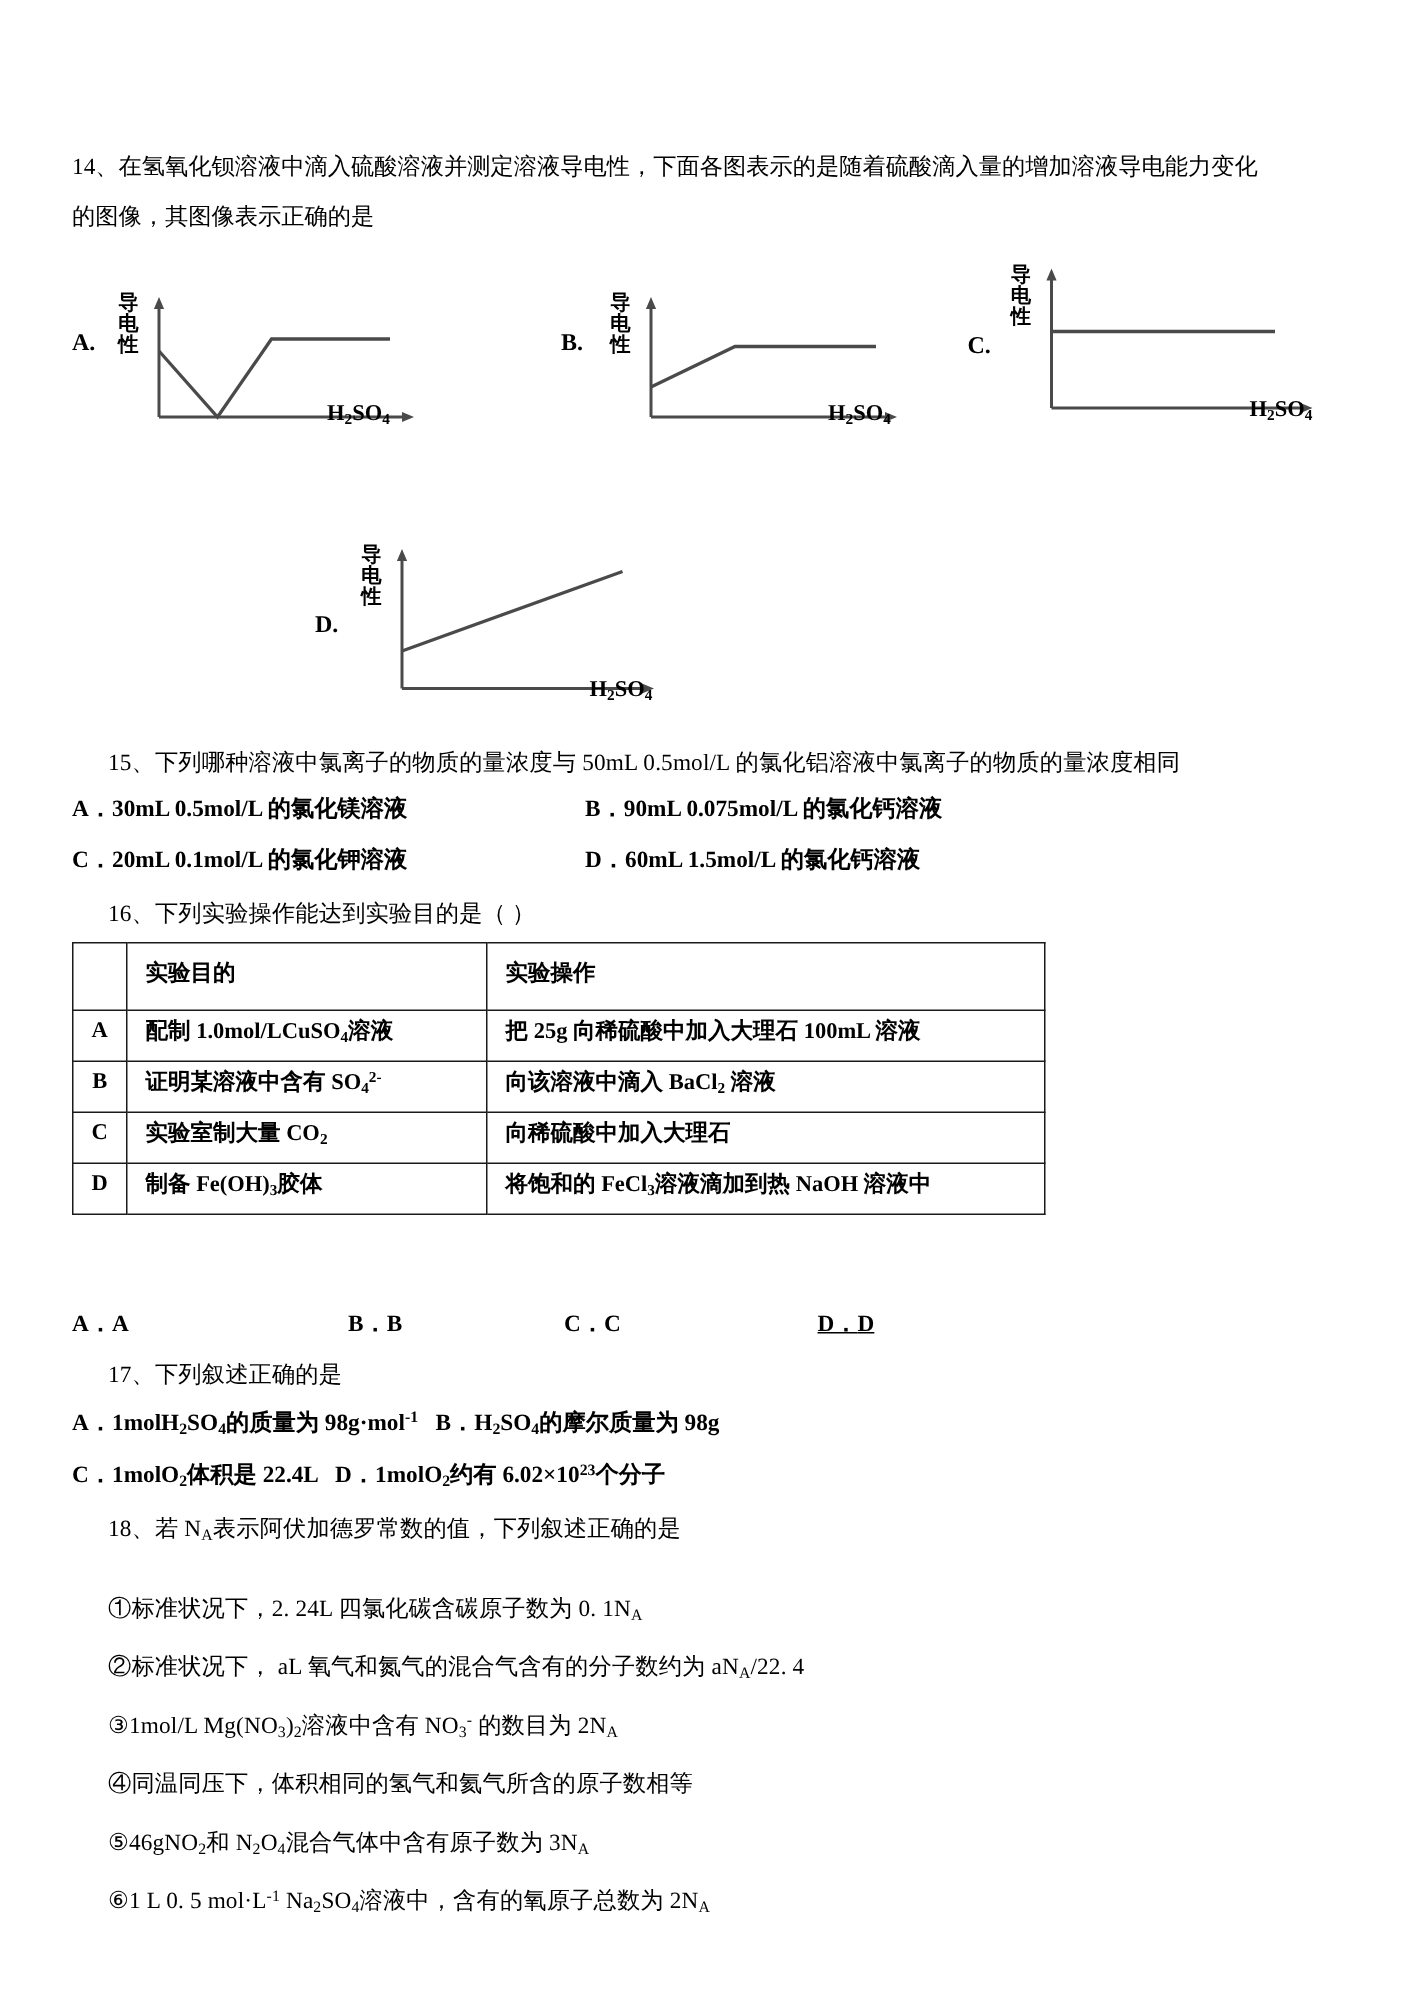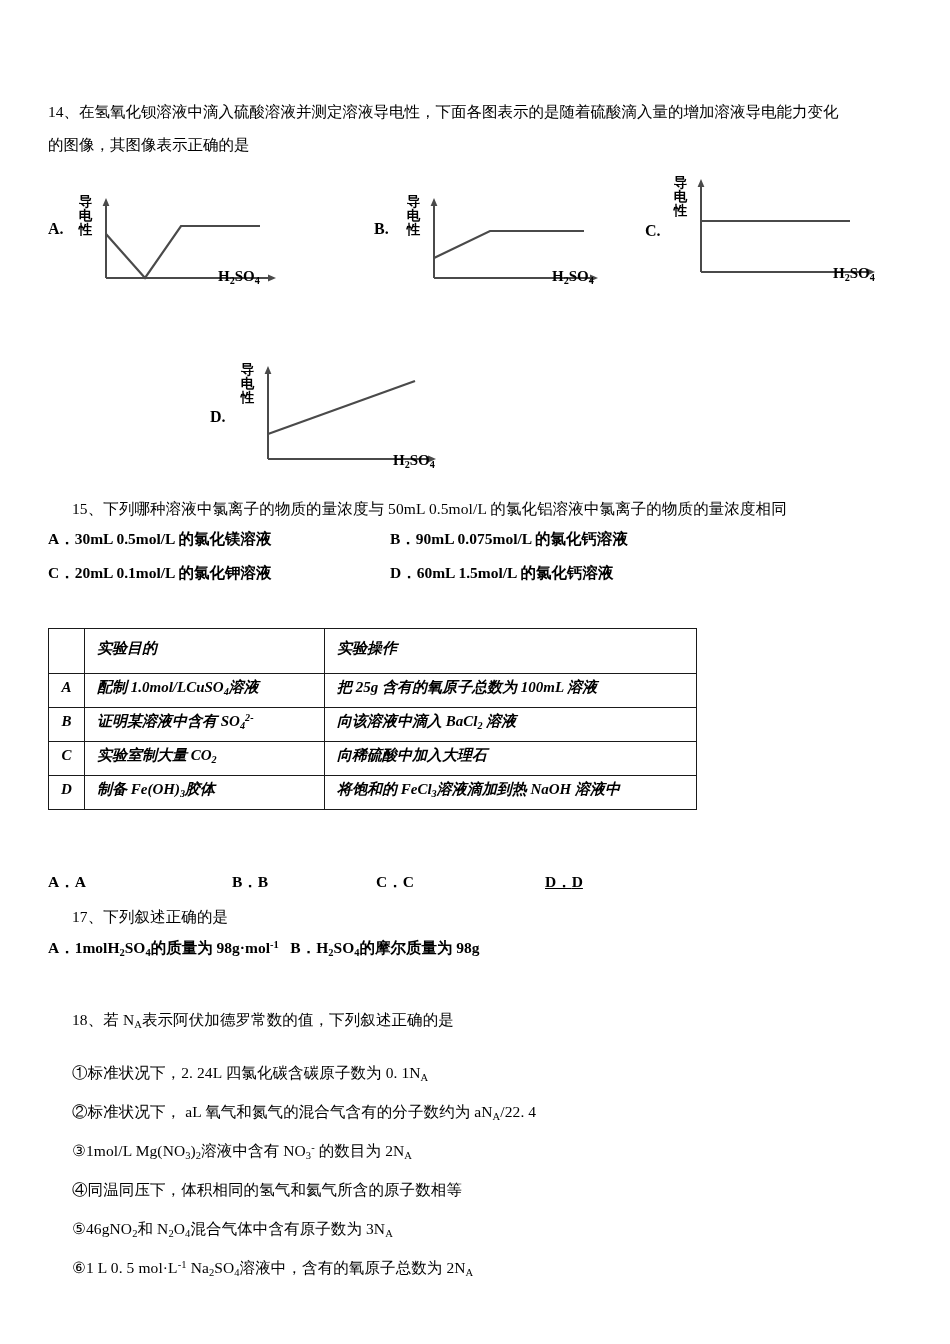--- a/index.html
+++ b/index.html
@@ -95,21 +95,20 @@
     font-size: 15px;
   }
   table.exp td, table.exp th {
     border: 1px solid #1a1a1a;
     padding: 0 10px 6px 12px;
     vertical-align: middle;
     text-align: left;
     font-weight: 700;
     height: 34px;
     box-sizing: border-box;
-    font-style: italic;
   }
   table.exp td.idx {
     text-align: center;
     padding-left: 0;
     padding-right: 0;
   }
   table.exp tr.hdr td {
     height: 45px;
   }
 </style>
@@ -216,37 +215,40 @@
   <div class="opt" style="left:390px; top:529px;">
     <span>B．</span><span>90mL 0.075mol/L 的氯化钙溶液</span>
   </div>
   <div class="opt" style="left:48px; top:563px;">
     <span>C．</span><span>20mL 0.1mol/L 的氯化钾溶液</span>
   </div>
   <div class="opt" style="left:390px; top:563px;">
     <span>D．</span><span>60mL 1.5mol/L 的氯化钙溶液</span>
   </div>
 
+  <div class="q-line q-head" style="left:48px; top:598px;">
+    <span>16、</span><span>下列实验操作能达到实验目的是（  ）</span>
+  </div>
 
   <table class="exp" style="left:48px; top:628px; width:648px;">
     <colgroup>
       <col style="width:36px;">
       <col style="width:240px;">
       <col style="width:372px;">
     </colgroup>
     <tbody>
       <tr class="hdr">
         <td class="idx"></td>
         <td>实验目的</td>
         <td>实验操作</td>
       </tr>
       <tr>
         <td class="idx">A</td>
         <td>配制 1.0mol/LCuSO<sub>4</sub>溶液</td>
-        <td>把 25g 含有的氧原子总数为 100mL 溶液</td>
+        <td>把 25g 向稀硫酸中加入大理石 100mL 溶液</td>
       </tr>
       <tr>
         <td class="idx">B</td>
         <td>证明某溶液中含有 SO<sub>4</sub><sup>2-</sup></td>
         <td>向该溶液中滴入 BaCl<sub>2</sub> 溶液</td>
       </tr>
       <tr>
         <td class="idx">C</td>
         <td>实验室制大量 CO<sub>2</sub></td>
         <td>向稀硫酸中加入大理石</td>
@@ -271,20 +273,23 @@
   <div class="opt" style="left:545px; top:872px;text-decoration:underline;">
     <span>D．</span><span>D</span>
   </div>
 
   <div class="q-line q-head" style="left:48px; top:905px;">
     <span>17、</span><span>下列叙述正确的是</span>
   </div>
   <div class="opt" style="left:48px; top:938px;">
     A．1molH<sub>2</sub>SO<sub>4</sub>的质量为 98g·mol<sup>-1</sup> &nbsp; B．H<sub>2</sub>SO<sub>4</sub>的摩尔质量为 98g
   </div>
+  <div class="opt" style="left:48px; top:973px;">
+    C．1molO<sub>2</sub>体积是 22.4L &nbsp; D．1molO<sub>2</sub>约有 6.02×10<sup>23</sup>个分子
+  </div>
 
   <div class="q-line q-head" style="left:48px; top:1008px;">
     <span>18、</span>若 N<sub>A</sub>表示阿伏加德罗常数的值，下列叙述正确的是
   </div>
 
   <div class="q-line" style="left:48px; top:1061px;">
     <span>①</span>标准状况下，2. 24L 四氯化碳含碳原子数为 0. 1N<sub>A</sub>
   </div>
   <div class="q-line" style="left:48px; top:1100px;">
     <span>②</span>标准状况下， aL 氧气和氮气的混合气含有的分子数约为 aN<sub>A</sub>/22. 4

